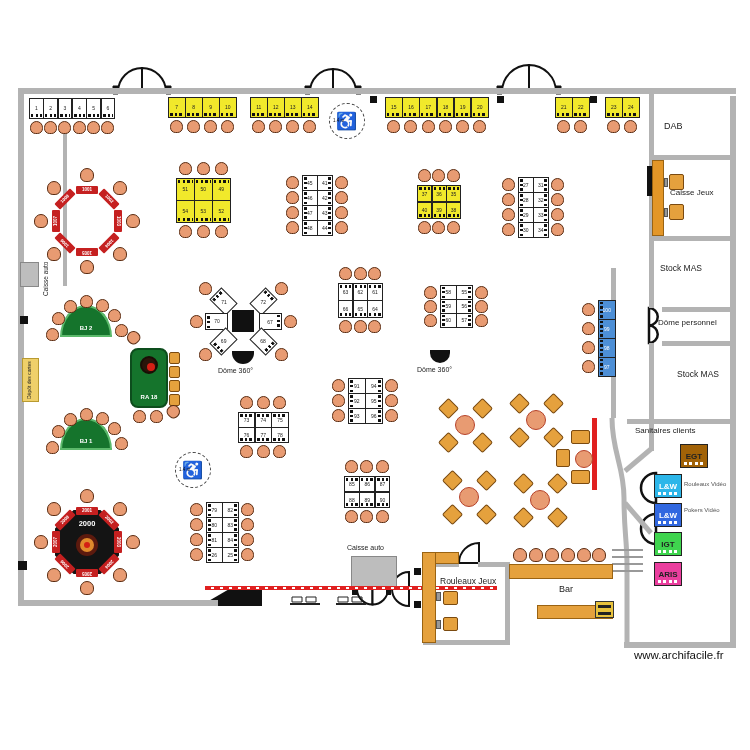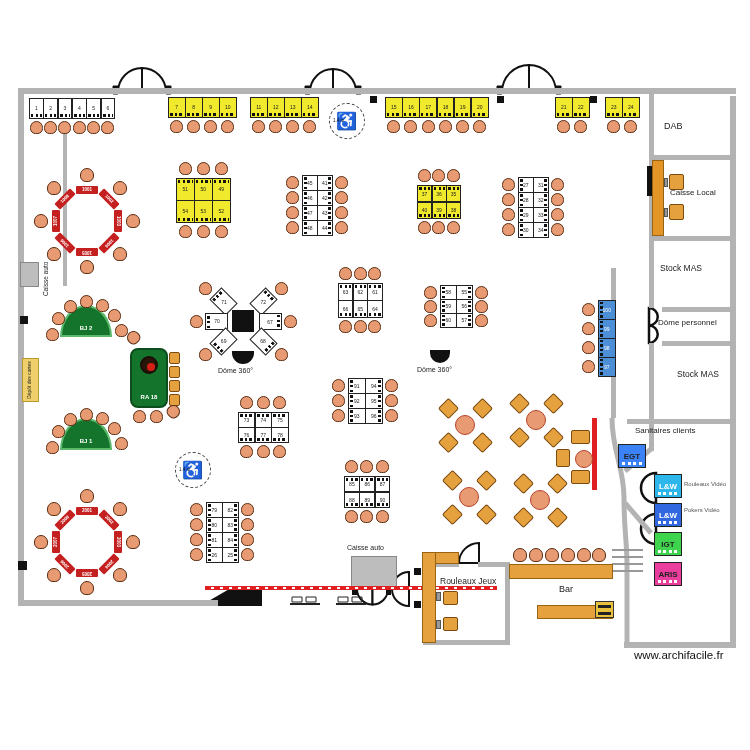--- a/index.html
+++ b/index.html
@@ -607,20 +607,27 @@
     <div style="left: 98px; top: 239px; width: 22px; height: 8px; background: rgb(197, 32, 32); color: rgb(255, 255, 255); font-size: 4.5px; font-weight: bold; text-align: center; line-height: 8px; transform: rotate(135deg); border-radius: 1px;">1004</div>
     <div class="chair" style="left: 113px; top: 247px; width: 14px; height: 14px;"></div>
     <div style="left: 76px; top: 248px; width: 22px; height: 8px; background: rgb(197, 32, 32); color: rgb(255, 255, 255); font-size: 4.5px; font-weight: bold; text-align: center; line-height: 8px; transform: rotate(180deg); border-radius: 1px;">1005</div>
     <div class="chair" style="left: 80px; top: 260px; width: 14px; height: 14px;"></div>
     <div style="left: 54px; top: 239px; width: 22px; height: 8px; background: rgb(197, 32, 32); color: rgb(255, 255, 255); font-size: 4.5px; font-weight: bold; text-align: center; line-height: 8px; transform: rotate(225deg); border-radius: 1px;">1006</div>
     <div class="chair" style="left: 47px; top: 247px; width: 14px; height: 14px;"></div>
     <div style="left: 45px; top: 217px; width: 22px; height: 8px; background: rgb(197, 32, 32); color: rgb(255, 255, 255); font-size: 4.5px; font-weight: bold; text-align: center; line-height: 8px; transform: rotate(270deg); border-radius: 1px;">1007</div>
     <div class="chair" style="left: 34px; top: 214px; width: 14px; height: 14px;"></div>
     <div style="left: 54px; top: 195px; width: 22px; height: 8px; background: rgb(197, 32, 32); color: rgb(255, 255, 255); font-size: 4.5px; font-weight: bold; text-align: center; line-height: 8px; transform: rotate(315deg); border-radius: 1px;">1008</div>
     <div class="chair" style="left: 47px; top: 181px; width: 14px; height: 14px;"></div>
+    <div style="left: 55px; top: 510px; width: 64px; height: 64px; background: rgb(20, 20, 20); clip-path: polygon(29% 0px, 71% 0px, 100% 29%, 100% 71%, 71% 100%, 29% 100%, 0px 71%, 0px 29%);">
+      <div style="position: absolute; top: 9px; left: 0px; right: 0px; text-align: center; color: rgb(255, 255, 255); font-weight: bold; font-size: 7.5px;">2000</div>
+      <div style="position: absolute; left: 21px; top: 24px; width: 22px; height: 22px; border-radius: 50%; background: rgb(92, 26, 14);">
+        <div style="position:absolute;left:4px;top:4px;width:14px;height:14px;border-radius:50%;background:#e08a2c;"></div>
+        <div style="position:absolute;left:8px;top:8px;width:6px;height:6px;border-radius:50%;background:#d42015;"></div>
+      </div>
+    </div>
     <div style="left: 76px; top: 507px; width: 22px; height: 8px; background: rgb(197, 32, 32); color: rgb(255, 255, 255); font-size: 4.5px; font-weight: bold; text-align: center; line-height: 8px; transform: rotate(0deg); border-radius: 1px;">2001</div>
     <div class="chair" style="left: 80px; top: 489px; width: 14px; height: 14px;"></div>
     <div style="left: 98px; top: 516px; width: 22px; height: 8px; background: rgb(197, 32, 32); color: rgb(255, 255, 255); font-size: 4.5px; font-weight: bold; text-align: center; line-height: 8px; transform: rotate(45deg); border-radius: 1px;">2002</div>
     <div class="chair" style="left: 113px; top: 502px; width: 14px; height: 14px;"></div>
     <div style="left: 107px; top: 538px; width: 22px; height: 8px; background: rgb(197, 32, 32); color: rgb(255, 255, 255); font-size: 4.5px; font-weight: bold; text-align: center; line-height: 8px; transform: rotate(90deg); border-radius: 1px;">2003</div>
     <div class="chair" style="left: 126px; top: 535px; width: 14px; height: 14px;"></div>
     <div style="left: 98px; top: 560px; width: 22px; height: 8px; background: rgb(197, 32, 32); color: rgb(255, 255, 255); font-size: 4.5px; font-weight: bold; text-align: center; line-height: 8px; transform: rotate(135deg); border-radius: 1px;">2004</div>
     <div class="chair" style="left: 113px; top: 568px; width: 14px; height: 14px;"></div>
     <div style="left: 76px; top: 569px; width: 22px; height: 8px; background: rgb(197, 32, 32); color: rgb(255, 255, 255); font-size: 4.5px; font-weight: bold; text-align: center; line-height: 8px; transform: rotate(180deg); border-radius: 1px;">2005</div>
     <div class="chair" style="left: 80px; top: 581px; width: 14px; height: 14px;"></div>
@@ -697,21 +704,21 @@
     <div style="left: 422px; top: 552px; width: 14px; height: 91px; background: rgb(229, 161, 61); border: 1px solid rgb(154, 99, 18);"></div>
     <div class="sqchair" style="left: 443px; top: 591px; width: 15px; height: 14px;"></div>
     <div class="sqchair" style="left: 443px; top: 617px; width: 15px; height: 14px;"></div>
     <div style="left: 436px; top: 592px; width: 5px; height: 9px; background: rgb(153, 153, 153); border: 1px solid rgb(85, 85, 85);"></div>
     <div style="left: 436px; top: 620px; width: 5px; height: 9px; background: rgb(153, 153, 153); border: 1px solid rgb(85, 85, 85);"></div>
     <div style="left: 652px; top: 160px; width: 12px; height: 76px; background: rgb(227, 150, 39); border: 1px solid rgb(154, 99, 18);"></div>
     <div class="sqchair" style="left: 669px; top: 174px; width: 15px; height: 16px;"></div>
     <div class="sqchair" style="left: 669px; top: 204px; width: 15px; height: 16px;"></div>
     <div style="left: 664px; top: 178px; width: 4px; height: 9px; background: rgb(153, 153, 153); border: 1px solid rgb(85, 85, 85);"></div>
     <div style="left: 664px; top: 208px; width: 4px; height: 9px; background: rgb(153, 153, 153); border: 1px solid rgb(85, 85, 85);"></div>
-    <div class="badge" style="left: 618px; top: 444px; width: 28px; height: 24px; background: #3b82f6; color: rgb(34, 34, 34);">
+    <div class="badge" style="left: 680px; top: 444px; width: 28px; height: 24px; background: #a16207; color: rgb(34, 34, 34);">
       <span>EGT</span>
       <i></i>
     </div>
     <div class="badge" style="left: 654px; top: 474px; width: 28px; height: 24px; background: rgb(44, 182, 233); color: rgb(255, 255, 255);">
       <span>L&amp;W</span>
       <i></i>
     </div>
     <div class="badge" style="left: 654px; top: 503px; width: 28px; height: 24px; background: rgb(49, 104, 224); color: rgb(255, 255, 255);">
       <span>L&amp;W</span>
       <i></i>
@@ -723,21 +730,21 @@
     <div class="badge" style="left: 654px; top: 562px; width: 28px; height: 24px; background: rgb(234, 62, 158); color: rgb(34, 34, 34);">
       <span>ARIS</span>
       <i></i>
     </div>
     <div style="left: 329px; top: 103px; width: 36px; height: 36px; border: 1.5px dashed rgb(68, 68, 68); border-radius: 50%; display: flex; align-items: center; justify-content: center; font-size: 17px; color: rgb(17, 17, 17);">♿<span style="position: absolute; left: 3px; top: 14px; font-size: 4.5px; color: rgb(17, 17, 17);">1.4 m</span></div>
     <div style="left: 175px; top: 452px; width: 36px; height: 36px; border: 1.5px dashed rgb(68, 68, 68); border-radius: 50%; display: flex; align-items: center; justify-content: center; font-size: 17px; color: rgb(17, 17, 17);">♿<span style="position: absolute; left: 3px; top: 14px; font-size: 4.5px; color: rgb(17, 17, 17);">1.4 m</span></div>
     <div style="left: 232px; top: 351px; width: 22px; height: 13px; background: rgb(17, 17, 17); border-radius: 0px 0px 22px 22px;"></div>
     <div style="left: 430px; top: 350px; width: 20px; height: 13px; background: rgb(17, 17, 17); border-radius: 0px 0px 20px 20px;"></div>
     <div style="left: 22px; top: 358px; width: 17px; height: 44px; background: rgb(239, 208, 106); border: 1px solid rgb(184, 154, 48);"></div>
     <div class="lbl" style="left: 664px; top: 122px; font-size: 9px; color: rgb(34, 34, 34);">DAB</div>
-    <div class="lbl" style="left: 670px; top: 189px; font-size: 8px; color: rgb(34, 34, 34);">Caisse Local</div>
+    <div class="lbl" style="left: 670px; top: 189px; font-size: 8px; color: rgb(34, 34, 34);">Caisse Jeux</div>
     <div class="lbl" style="left: 660px; top: 264px; font-size: 8.5px; color: rgb(34, 34, 34);">Stock MAS</div>
     <div class="lbl" style="left: 658px; top: 319px; font-size: 8px; color: rgb(34, 34, 34);">Dôme personnel</div>
     <div class="lbl" style="left: 662px; top: 370px; font-size: 8.5px; color: rgb(34, 34, 34); margin-left: 15px;">Stock MAS</div>
     <div class="lbl" style="left: 635px; top: 427px; font-size: 8px; color: rgb(34, 34, 34);">Sanitaires clients</div>
     <div class="lbl" style="left: 684px; top: 481px; font-size: 6px; color: rgb(85, 85, 85);">Rouleaux Vidéo</div>
     <div class="lbl" style="left: 684px; top: 507px; font-size: 6px; color: rgb(85, 85, 85);">Pokers Vidéo</div>
     <div class="lbl" style="left: 440px; top: 577px; font-size: 8.5px; color: rgb(34, 34, 34);">Rouleaux Jeux</div>
     <div class="lbl" style="left: 559px; top: 585px; font-size: 9px; color: rgb(34, 34, 34);">Bar</div>
     <div class="lbl" style="left: 347px; top: 544px; font-size: 7px; color: rgb(34, 34, 34);">Caisse auto</div>
     <div class="lbl" style="left: 42px; top: 296px; font-size: 6.5px; color: rgb(34, 34, 34); transform: rotate(-90deg); transform-origin: 0px 0px;">Caisse auto</div>

